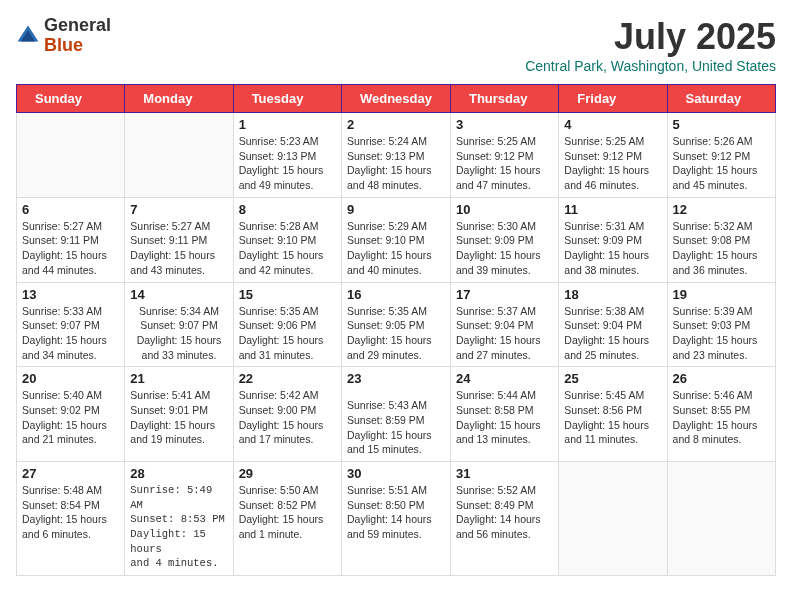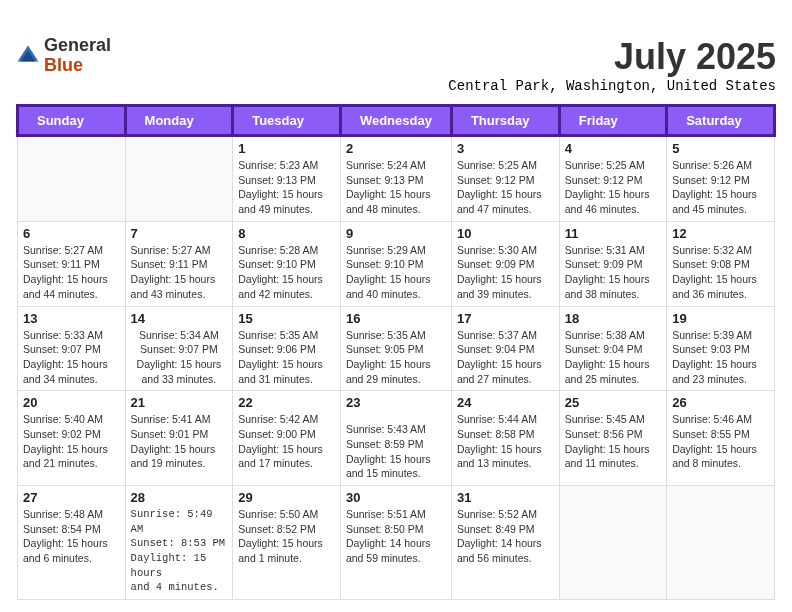--- a/index.html
+++ b/index.html
@@ -8,21 +8,20 @@
       background: #fff;
       width: 792px;
       min-height: 612px;
       padding: 16px;
     }
     .header {
       display: flex;
       justify-content: space-between;
       align-items: flex-start;
       margin-bottom: 10px;
-      margin-top: 20px;
     }
     .logo {
       display: flex;
       align-items: center;
     }
     .logo-text {
       display: flex;
       flex-direction: column;
       line-height: 1.1;
     }
@@ -44,35 +43,34 @@
     .title-block {
       text-align: right;
     }
     .month-title {
       font-size: 36px;
       font-weight: bold;
       color: #333;
     }
     .location {
       font-size: 14px;
-      color: #000000;
-      font-family: Liberation Mono, monospace;
+      color: #0f766e;
     }
     .calendar {
       width: 100%;
       border-collapse: collapse;
       border: 1px solid #ccc;
     }
     .calendar th {
-      background-color: #8b5cf6;
+      background-color: #ef4444;
       color: #fff;
       text-align: left;
       padding: 6px 18px;
       font-size: 13px;
-      border: 3px solid #4c1d95;
+      border: 1px solid #4c1d95;
     }
     .calendar td {
       vertical-align: top;
       padding: 4px 5px;
       border: 1px solid #ddd;
       width: calc(100% / 7);
       min-height: 80px;
       font-size: 11px;
       color: #333;
       background: #fff;

